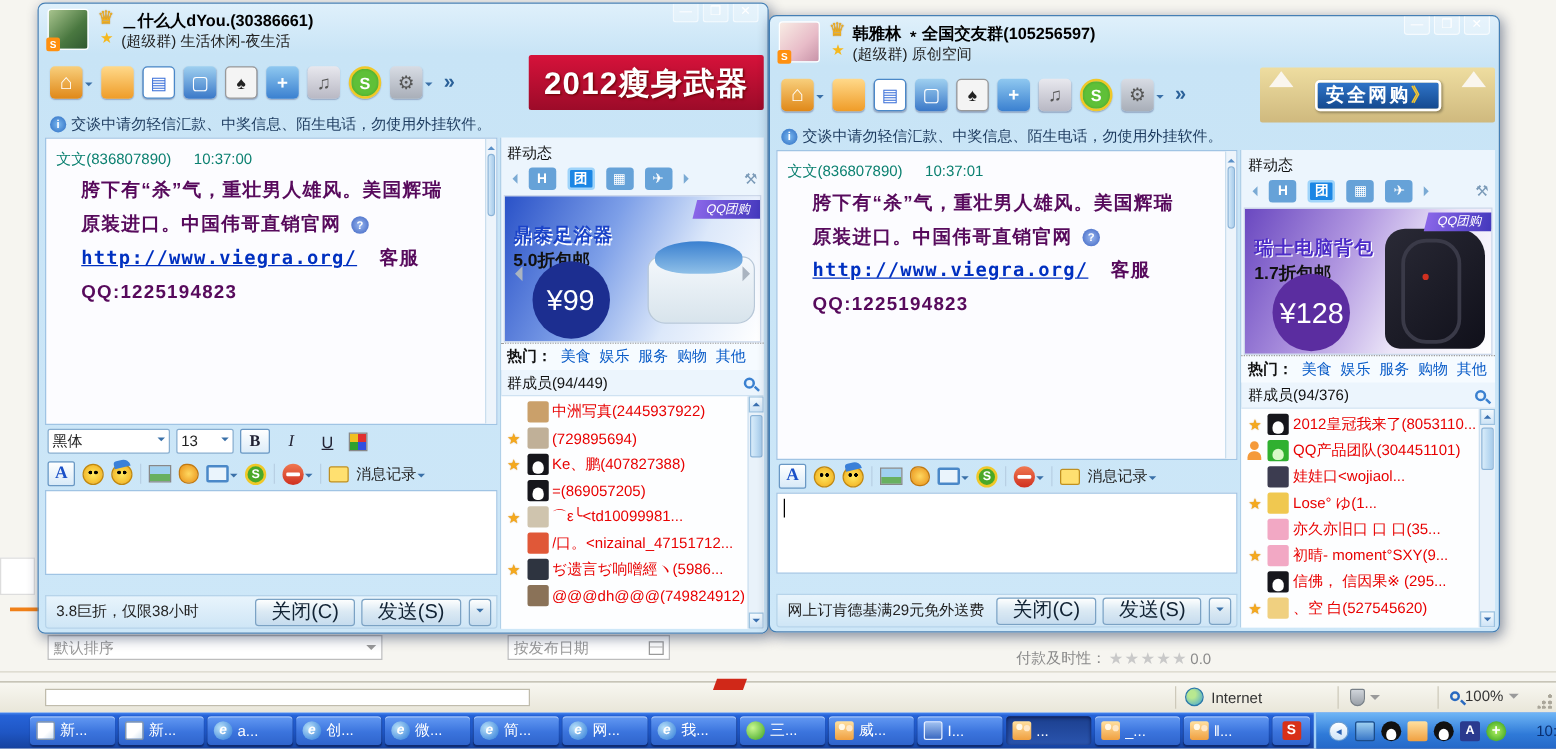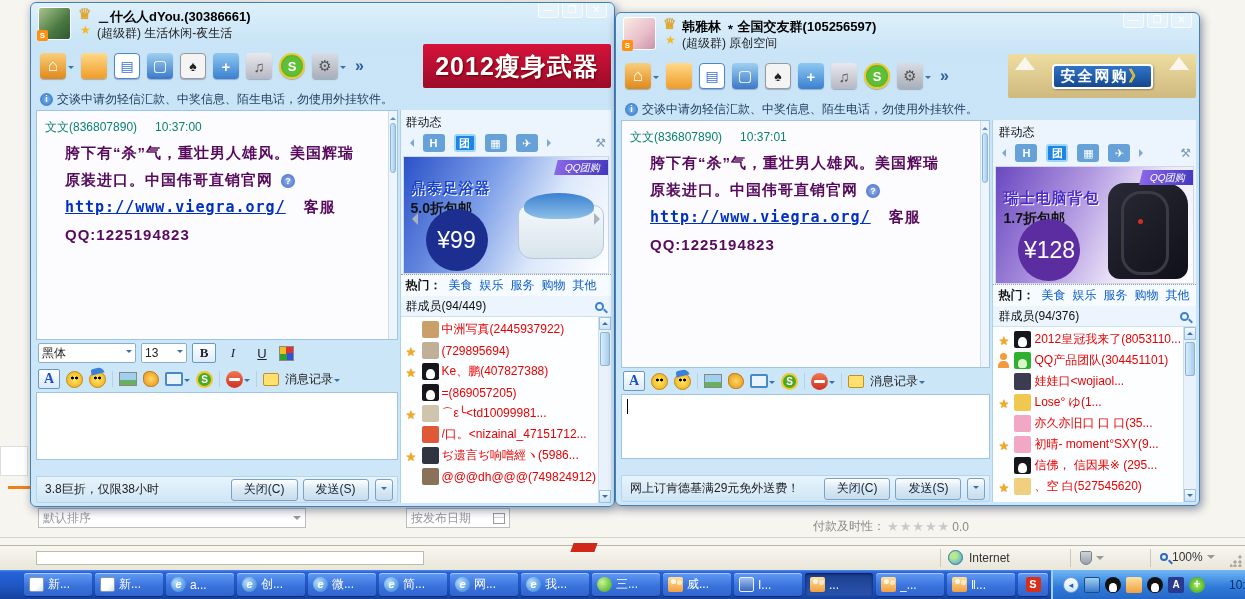--- a/index.html
+++ b/index.html
@@ -2,21 +2,21 @@
 <html><head>
 <meta charset="utf-8">
 <style>
 *{box-sizing:border-box;margin:0;padding:0}
 html,body{width:1245px;height:599px;overflow:hidden;font-family:"Liberation Sans","DejaVu Sans",sans-serif;background:#f6f5f0;position:relative}
 
 .bg-box{position:absolute;left:0;top:446px;width:28px;height:30px;background:#fff;border:1px solid #ddd;z-index:1}
 .bg-orange{position:absolute;left:8px;top:486px;width:26px;height:3px;background:#f08018;z-index:1}
 .bg-field{position:absolute;top:508px;height:20px;background:#fff;border:1px solid #bdbdbd;z-index:1;font-size:12px;color:#999;display:flex;align-items:center;padding:0 4px;justify-content:space-between}
 .bg-f1{left:38px;width:268px}
-.bg-f2{left:406px;width:104px}
+.bg-f2{left:406px;width:130px}
 .gcaret{width:0;height:0;border:4px solid transparent;border-top-color:#9a9a9a;margin-top:4px}
 .calico{width:12px;height:11px;border:1px solid #9a9a9a;background:linear-gradient(#fff 3px,#d8d8d8 3px 4px,#fff 4px);}
 .bg-hr{position:absolute;left:0;top:537px;right:0;height:1px;background:#d8d5c8;z-index:1}
 .bg-rate{position:absolute;left:813px;top:518px;z-index:1;font-size:12px;color:#8a8a8a;display:flex;align-items:center;gap:2px}
 .rstar{color:#c9c9c9;font-size:13px;letter-spacing:1px}
 .bg-redflag{position:absolute;left:572px;top:543px;width:24px;height:9px;background:#d02818;transform:skewX(-20deg);z-index:41}
 
 .qqwin{position:absolute;border:1px solid #447fb5;border-radius:6px;background:linear-gradient(#dff0fb,#c8e4f6 40px,#cde7f8);box-shadow:2px 3px 10px rgba(0,20,60,.45);display:flex;flex-direction:column;padding:0 3px 3px}
 #winL{left:30px;top:2px;width:585px;height:505px;z-index:5}
 #winR{left:615px;top:12px;width:585px;height:494px;z-index:6}
@@ -95,21 +95,21 @@
 .iblk{width:17px;height:17px;border-radius:50%;background:linear-gradient(#f07850,#d03020);position:relative}
 .iblk::after{content:"";position:absolute;left:3px;top:7px;width:11px;height:3px;background:#fff;border-radius:1px}
 .ihist{width:16px;height:13px;background:#ffe070;border:1px solid #c09020;border-radius:2px}
 .histlbl{color:#222;white-space:nowrap}
 .vdiv{width:1px;height:16px;background:#b8d0e4}
 
 .inputa{flex:1;background:#fff;border:1px solid #a0c4e4;position:relative;min-height:0}
 #winR .inputa::before{content:"";position:absolute;left:5px;top:4px;width:1px;height:15px;background:#000}
 .bbar{height:27px;flex:0 0 auto;display:flex;align-items:center;gap:5px;background:linear-gradient(#e8f4fc,#cfe6f6);border:1px solid #b7d4ea;border-radius:0 0 3px 3px;padding:0 4px;margin-top:16px}
 .bstat{flex:1;font-size:12px;color:#222;padding-left:4px;white-space:nowrap;overflow:hidden}
-.btn{height:22px;background:linear-gradient(#fdfefe,#dceaf4 45%,#c6dcee);border:1px solid #7ba2c4;border-radius:3px;font-size:12px;color:#123;display:flex;align-items:center;justify-content:center;padding:0 12px;white-space:nowrap;cursor:pointer}
+.btn{height:22px;background:linear-gradient(#fdfefe,#dceaf4 45%,#c6dcee);border:1px solid #7ba2c4;border-radius:3px;font-size:16px;color:#123;display:flex;align-items:center;justify-content:center;padding:0 12px;white-space:nowrap;cursor:pointer}
 .btncaret{width:18px;height:22px;background:linear-gradient(#fdfefe,#dceaf4 45%,#c6dcee);border:1px solid #7ba2c4;border-radius:3px;display:flex;align-items:center;justify-content:center;margin-left:1px}
 .btncaret .caret{margin:0}
 
 .panel{flex:0 0 188px;border-left:1px solid #b0d0e8;display:flex;flex-direction:column;background:#ecf5fd;min-height:0}
 .plabel{height:20px;font-size:12px;color:#111;padding:4px 0 0 5px;flex:0 0 auto}
 .ptabs{height:26px;display:flex;align-items:center;gap:9px;padding:0 5px;flex:0 0 auto}
 .pt{width:22px;height:18px;border-radius:3px;background:#66a2d8;color:#fff;font-size:11px;font-weight:bold;line-height:18px;text-align:center}
 .pt.sel{background:#1b86e4;border:2px solid #9fd4fa;line-height:14px}
 .tri{width:0;height:0;border:4px solid transparent}
 .tri-l{border-right-color:#7aaad4}

